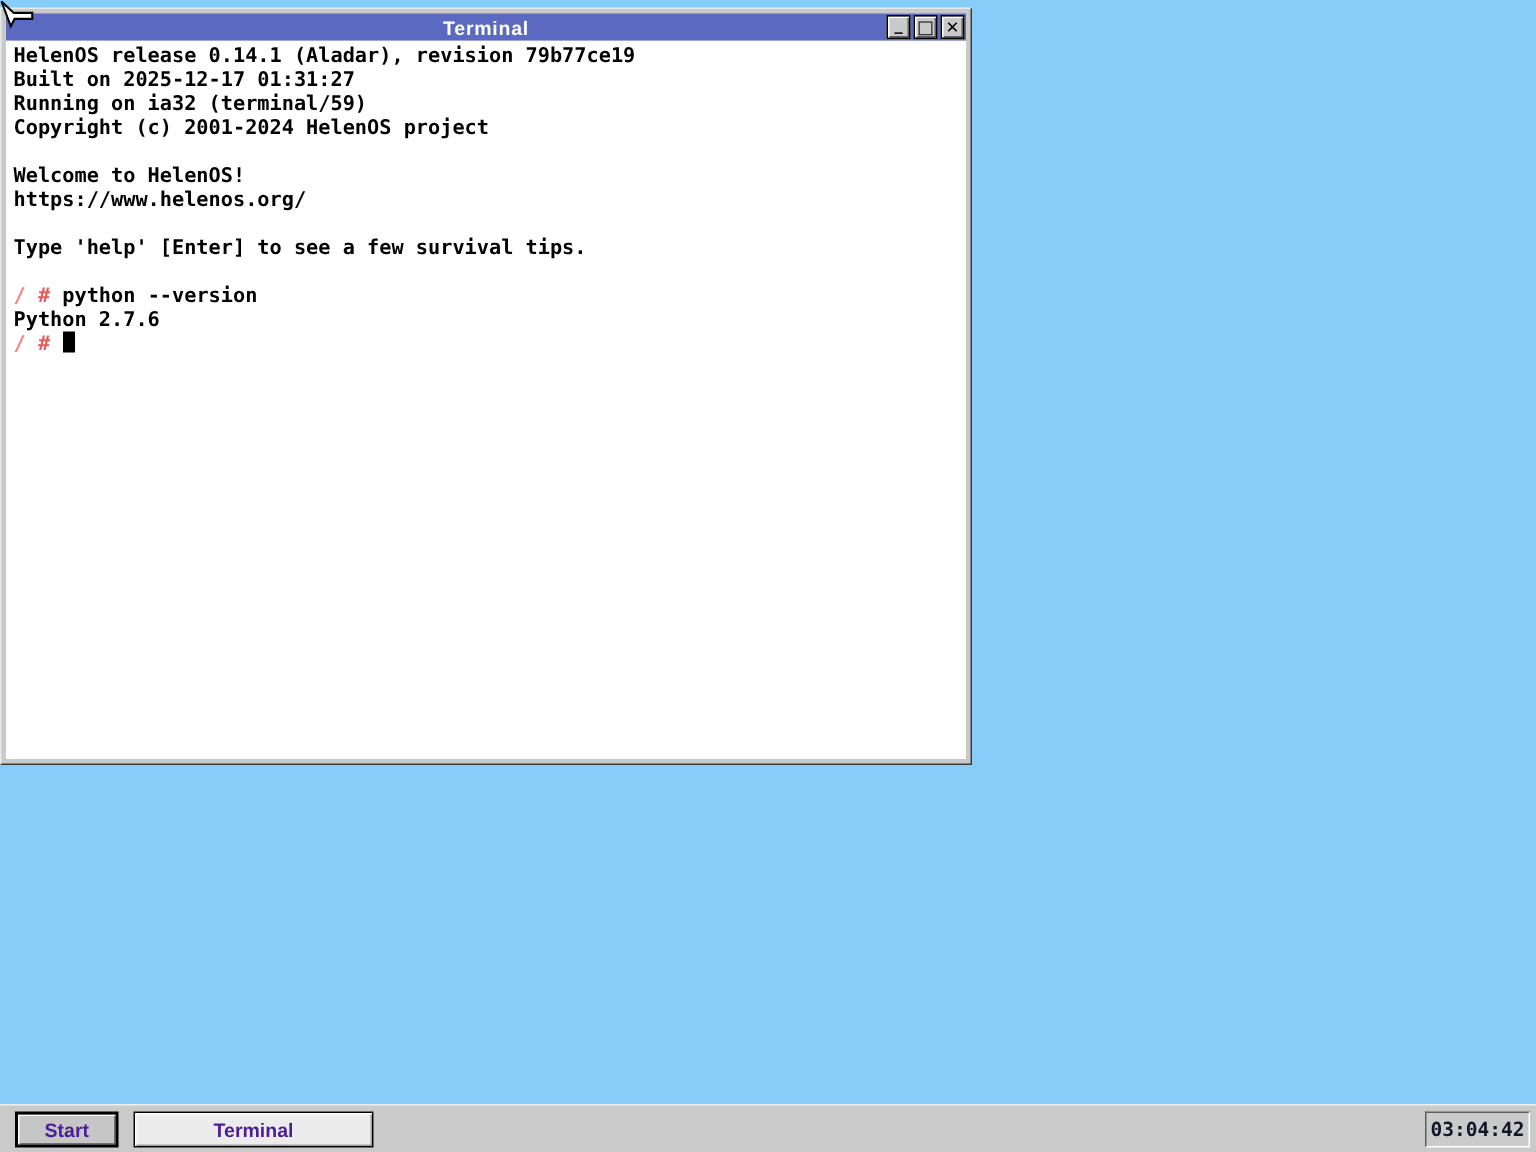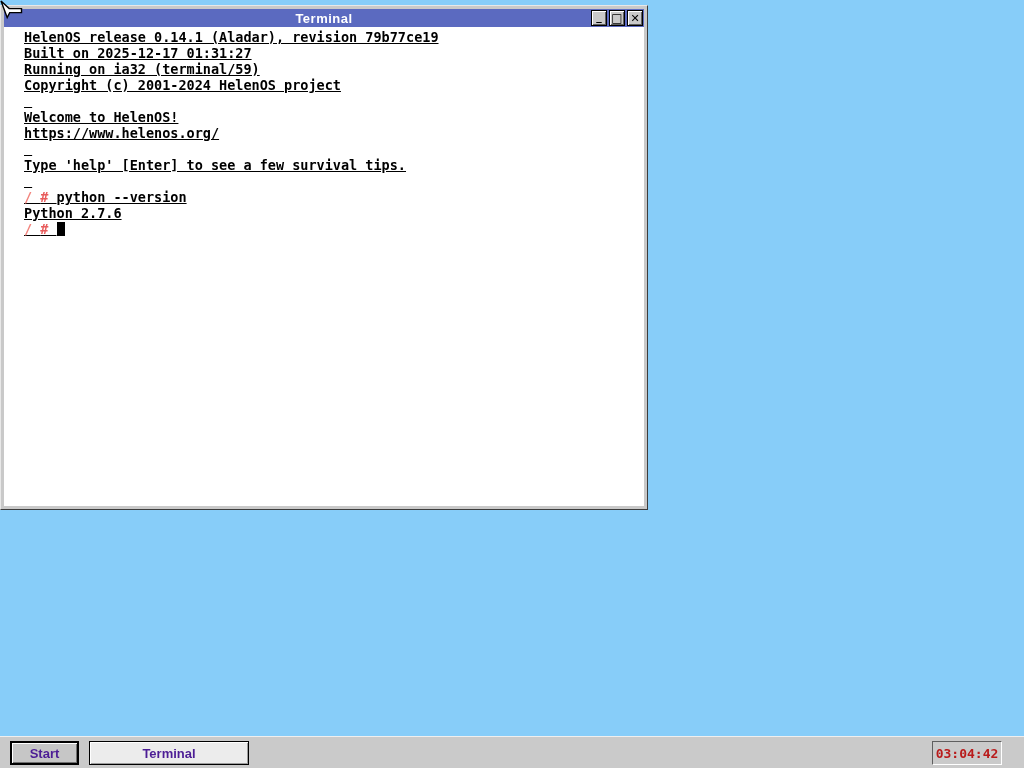--- a/index.html
+++ b/index.html
@@ -45,25 +45,24 @@
     display: flex; align-items: center; justify-content: center;
     padding: 0; cursor: default;
   }
   .ctrl.min span { transform: translateY(-2px); }
   .ctrl.max { font-size: 12px; }
 
   .term {
     background: #ffffff;
     height: calc(100% - 18px);
     overflow: hidden;
-    padding: 2px 0 0 20px;
+    padding: 2px 0 0 5px;
     font: bold 13.5px/16px "DejaVu Sans Mono", monospace;
     color: #000000;
     white-space: pre;
-    text-decoration: underline;
   }
   .term-line { height: 16px; }
   .term-cursor {
     display: inline-block;
     width: 8px; height: 14px;
     background: #000;
     vertical-align: -2px;
   }
 
   
@@ -84,28 +83,28 @@
     border: 2px solid #000;
     box-shadow: inset 1px 1px 0 #ffffff, inset -1px -1px 0 #707070;
   }
   .task-btn {
     left: 89px; width: 160px;
     background: #ececec;
     border: 1px solid #000;
     box-shadow: inset 1px 1px 0 #ffffff, inset -1px -1px 0 #9c9c9c;
   }
   .clock {
-    position: absolute; right: 22px; top: 4px;
+    position: absolute; right: 4px; top: 4px;
     width: 70px; height: 24px;
     background: #cacaca;
     border: 1px solid;
     border-color: #5f5f5f #ffffff #ffffff #5f5f5f;
     display: flex; align-items: center; justify-content: center;
     font: bold 13px "DejaVu Sans Mono", monospace;
-    color: #b91c1c;
+    color: #0f172a;
   }
 
   
   .cursor-svg {
     position: absolute; left: 0; top: 0;
     width: 23px; height: 23px;
     z-index: 50; pointer-events: none;
   }
 </style>
 </head>

